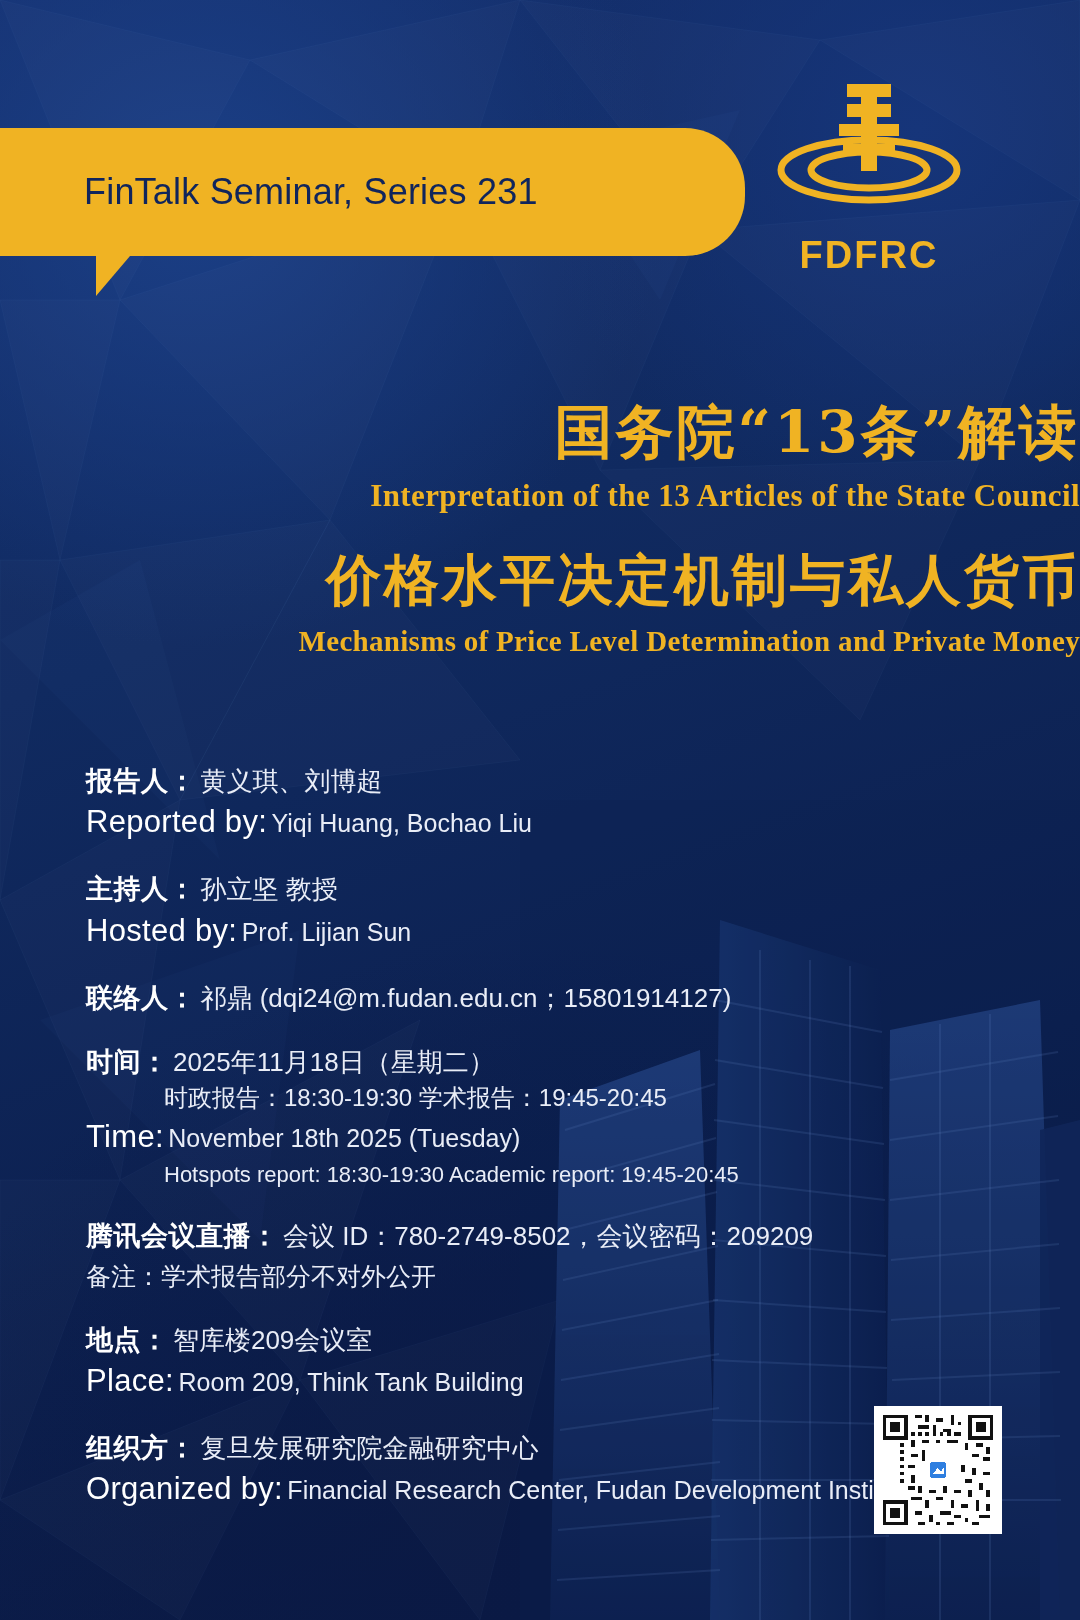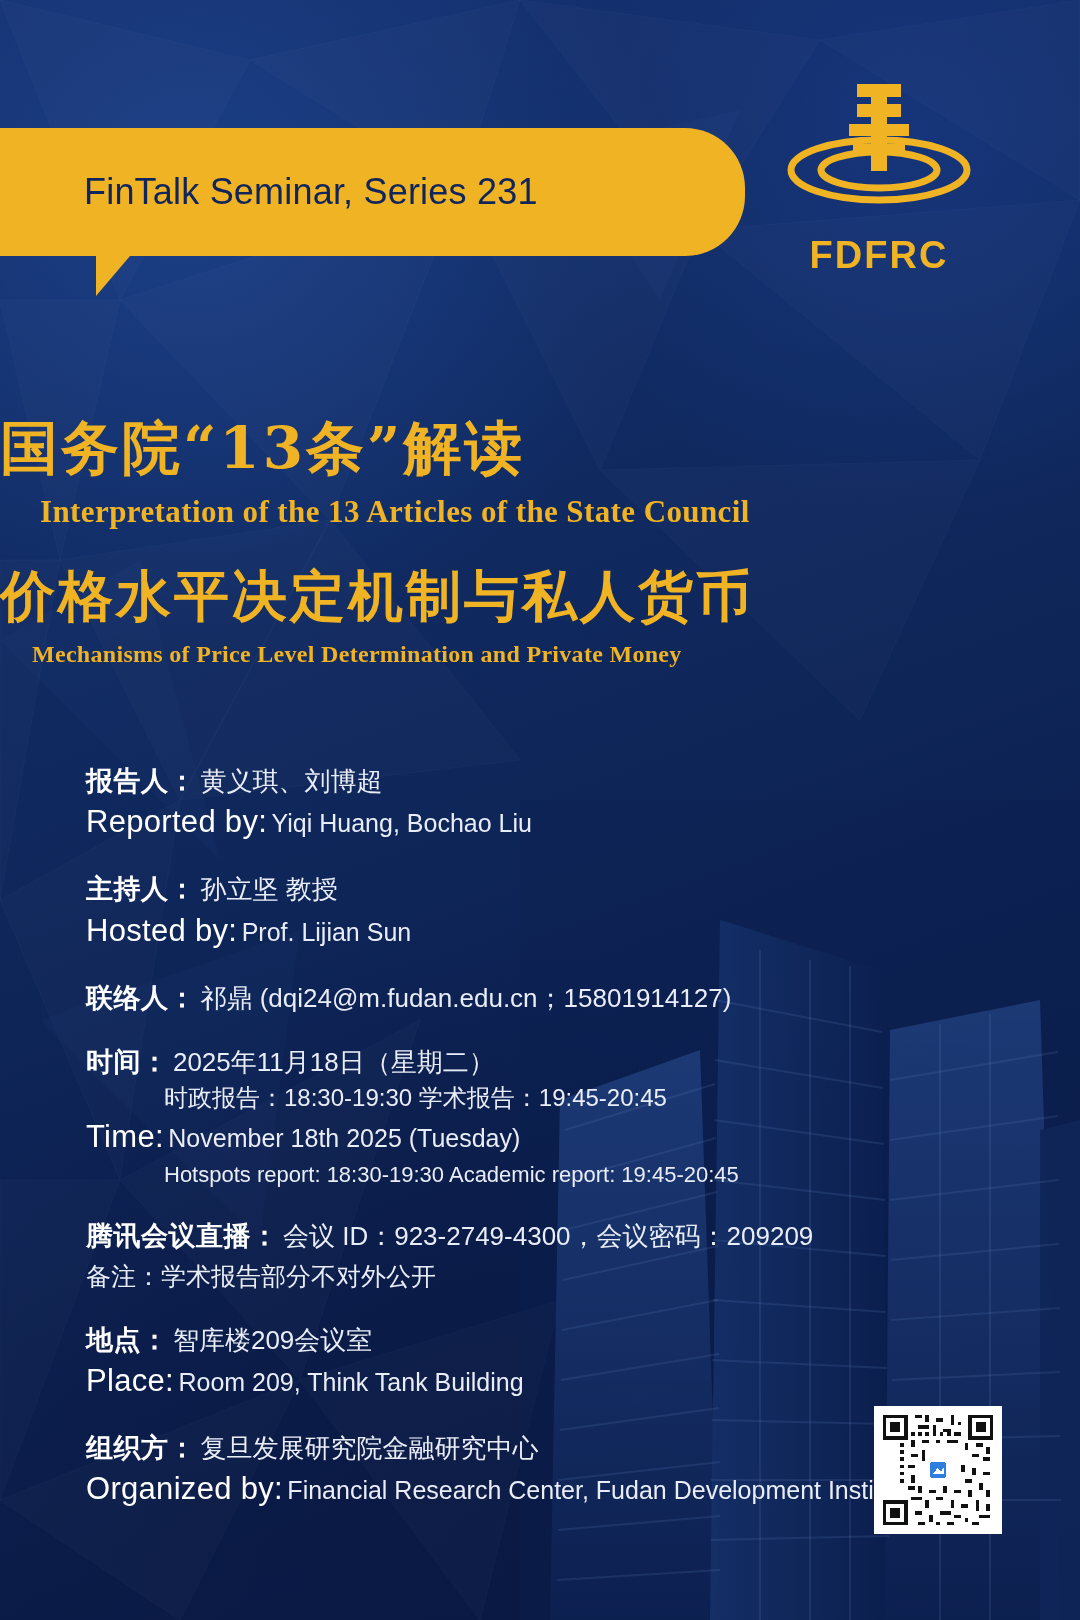--- a/index.html
+++ b/index.html
@@ -48,47 +48,47 @@
   }
   .ribbon-tail {
     position: absolute; left: 96px; top: 256px;
     width: 0; height: 0;
     border-left: 34px solid #f0b323;
     border-right: 34px solid transparent;
     border-bottom: 40px solid transparent;
   }
 
   
-  .logo { position:absolute; right: 86px; top: 78px; width: 230px; height: 200px; text-align:center; }
+  .logo { position:absolute; right: 96px; top: 78px; width: 230px; height: 200px; text-align:center; }
   .logo svg { display:block; margin: 0 auto; }
   .logo .wordmark {
     margin-top: 6px; color:#f0b323; font-size: 38px; font-weight: 800; letter-spacing: 2px;
     font-family: "Liberation Sans", sans-serif;
   }
 
   
-  .titles { position:absolute; left:0; right:0; top: 414px; text-align:left; }
+  .titles { position:absolute; left:0; right:0; top: 398px; text-align:right; }
   .t-cn1 {
     color:#f0b323; font-size: 58px; font-weight:700; letter-spacing: 3px;
     font-family: "DejaVu Serif", "Liberation Serif", serif;
     line-height: 1.18;
   }
   .t-en1 {
     color:#f0b323; font-size: 31px; font-weight:700; margin-top: 12px;
     font-family: "Liberation Serif", "DejaVu Serif", serif;
     letter-spacing: .4px;
     padding-left: 40px;
   }
   .t-cn2 {
     color:#f0b323; font-size: 55px; font-weight:700; letter-spacing: 3px; margin-top: 34px;
     font-family: "DejaVu Serif", "Liberation Serif", serif;
     line-height: 1.18;
   }
   .t-en2 {
-    color:#f0b323; font-size: 24px; font-weight:700; margin-top: 12px;
+    color:#f0b323; font-size: 29px; font-weight:700; margin-top: 12px;
     font-family: "Liberation Serif", "DejaVu Serif", serif;
     letter-spacing: .3px;
     padding-left: 32px;
   }
 
   
   .details { position:absolute; left: 86px; top: 762px; width: 880px; color:#ffffff; }
   .blk { margin-bottom: 26px; }
   .row { line-height: 1.42; }
   .lab-cn {
@@ -280,21 +280,21 @@
       <div class="row">
         <span class="lab-en">Time:</span>
         <span class="val">November 18th 2025 (Tuesday)</span>
       </div>
       <div class="row sub-en">Hotspots report: 18:30-19:30   Academic report: 19:45-20:45</div>
     </div>
 
     <div class="blk">
       <div class="row">
         <span class="lab-cn">腾讯会议直播：</span>
-        <span class="val-cn">会议 ID：923-2749-4300，会议密码：209209</span>
+        <span class="val-cn">会议 ID：780-2749-8502，会议密码：209209</span>
       </div>
       <div class="row note">备注：学术报告部分不对外公开</div>
     </div>
 
     <div class="blk">
       <div class="row">
         <span class="lab-cn">地点：</span>
         <span class="val-cn">智库楼209会议室</span>
       </div>
       <div class="row">

